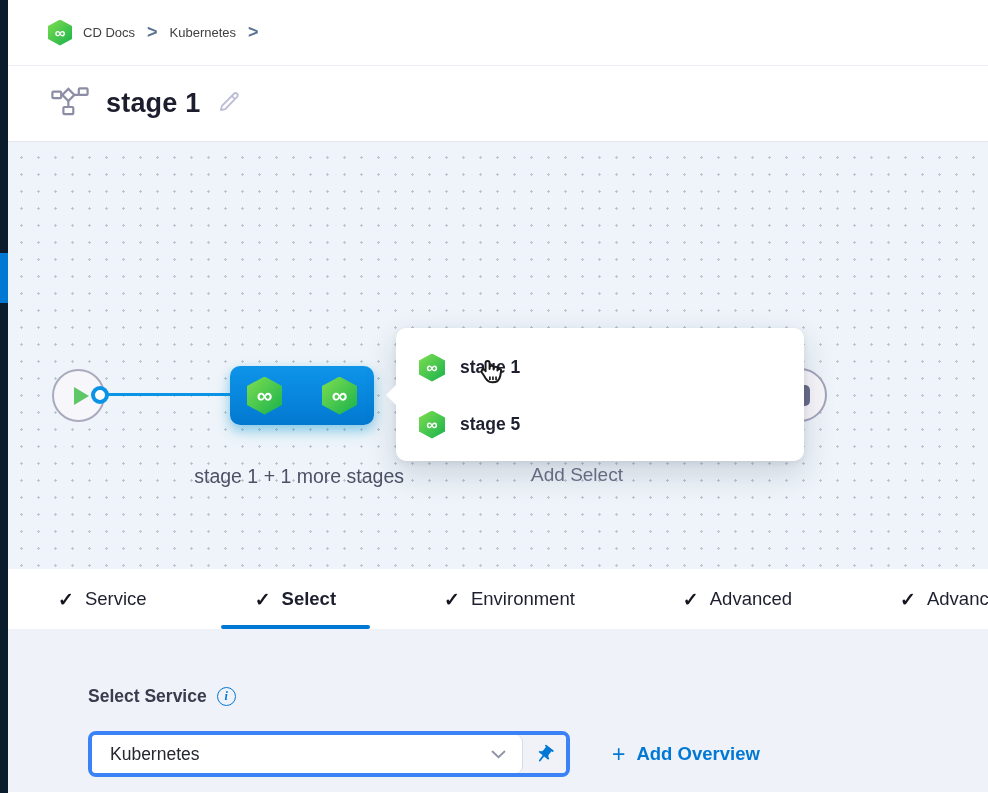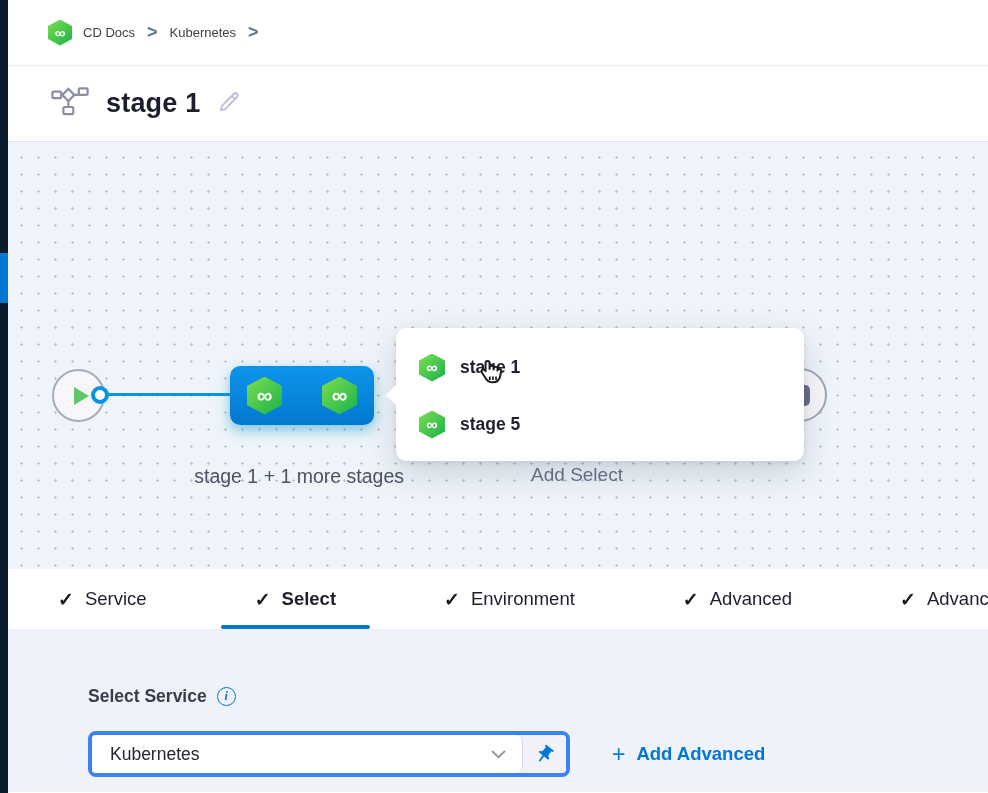--- a/index.html
+++ b/index.html
@@ -211,18 +211,18 @@
           </svg>
         </div>
         <div class="pin-btn">
           <svg width="21" height="21" viewBox="0 0 24 24" fill="#0278d5">
             <path d="M16 9V4h1a1 1 0 000-2H7a1 1 0 000 2h1v5c0 1.66-1.34 3-3 3v2h5.97v7l1 1 1-1v-7H19v-2c-1.66 0-3-1.34-3-3z"></path>
           </svg>
         </div>
       </div>
       <div class="add-service">
         <span class="plus">+</span>
-        <span>Add Advanced</span>
+        <span>Add Overview</span>
       </div>
     </div>
   </div>
 
 </div>
 
 </body></html>

